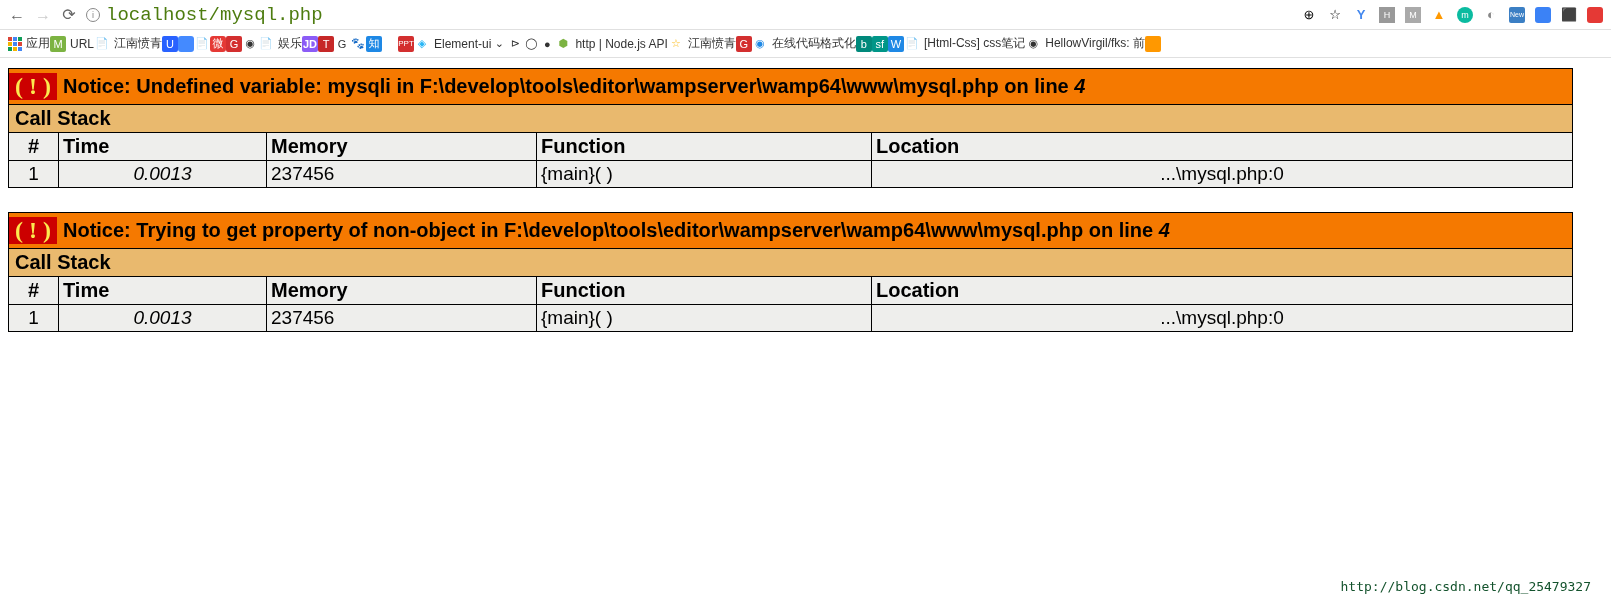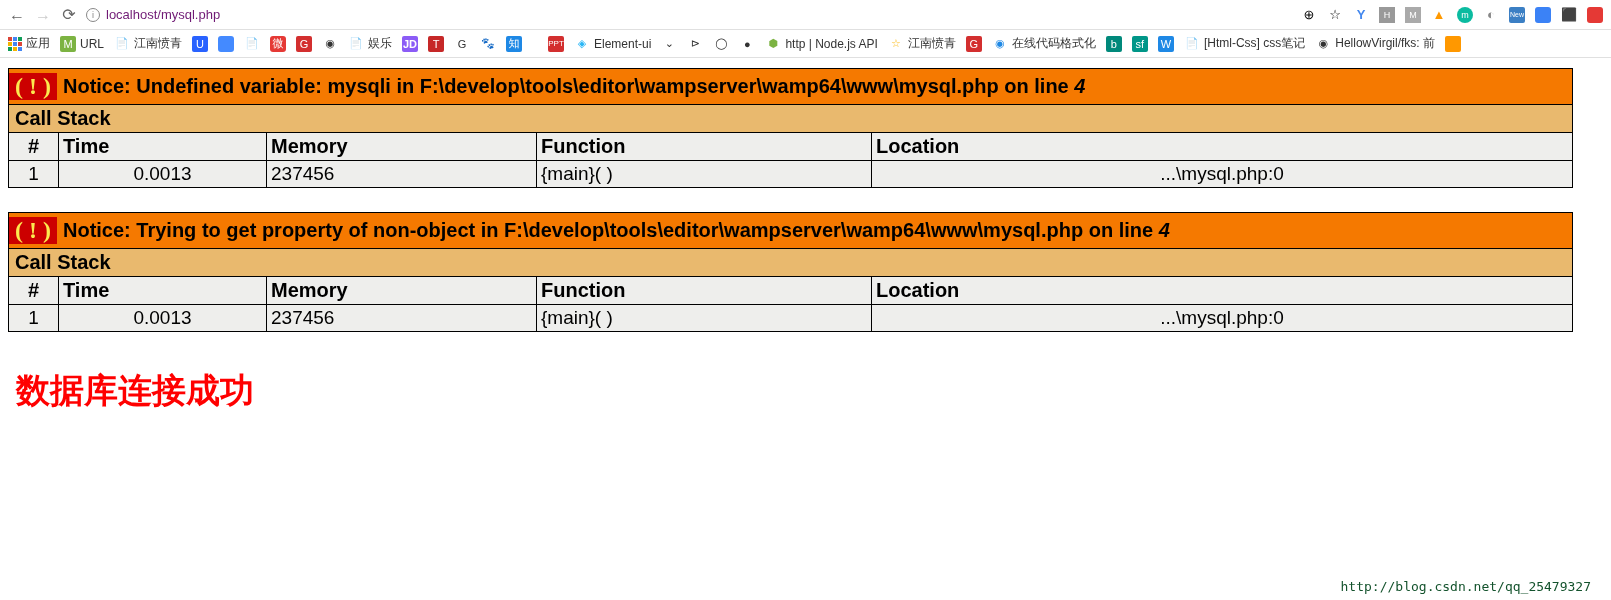--- a/index.html
+++ b/index.html
@@ -4,26 +4,26 @@
 <style>
 * { margin: 0; padding: 0; box-sizing: border-box; }
 body { font-family: Arial, sans-serif; background: #fff; width: 1611px; }
 
 
 .browser-bar { display: flex; align-items: center; height: 30px; padding: 0 8px; gap: 8px; border-bottom: 1px solid #e0e0e0; }
 .nav-btn { width: 18px; height: 18px; display: flex; align-items: center; justify-content: center; color: #666; font-size: 16px; }
 .nav-btn.disabled { color: #ccc; }
 .url-bar { flex: 1; display: flex; align-items: center; gap: 6px; }
 .url-icon { width: 14px; height: 14px; border: 1px solid #888; border-radius: 50%; display: flex; align-items: center; justify-content: center; font-size: 9px; color: #888; }
-.url-text { font-size: 13px; color: #701a75; }
+.url-text { font-size: 19px; color: #4d7c0f; font-family: Liberation Mono, monospace; }
 .right-icons { display: flex; align-items: center; gap: 10px; }
 .ricon { width: 16px; height: 16px; display: flex; align-items: center; justify-content: center; font-size: 13px; }
 
 
-.bookmarks { display: flex; align-items: center; height: 28px; padding: 0 8px; gap: 10px; border-bottom: 1px solid #e0e0e0; font-size: 12px; overflow: hidden; white-space: nowrap; }
+.bookmarks { display: flex; align-items: center; height: 28px; padding: 0 8px; gap: 0; border-bottom: 1px solid #e0e0e0; font-size: 12px; overflow: hidden; white-space: nowrap; }
 .bm-item { display: flex; align-items: center; gap: 4px; color: #333; }
 .bm-icon { width: 16px; height: 16px; display: inline-flex; align-items: center; justify-content: center; font-size: 11px; border-radius: 2px; }
 .apps-icon { display: grid; grid-template-columns: repeat(3, 4px); grid-template-rows: repeat(3, 4px); gap: 1px; }
 .apps-icon span { background: #db4437; }
 .apps-icon span:nth-child(2) { background: #4285f4; }
 .apps-icon span:nth-child(3) { background: #0f9d58; }
 .apps-icon span:nth-child(4) { background: #f4b400; }
 .apps-icon span:nth-child(5) { background: #4285f4; }
 .apps-icon span:nth-child(6) { background: #db4437; }
 .apps-icon span:nth-child(7) { background: #0f9d58; }
@@ -37,21 +37,21 @@
 .err-header { background: #f57900; padding: 4px 0; font-weight: bold; color: #000; text-align: left; }
 .err-header-inner { display: flex; align-items: center; }
 .err-badge { background: #cc0000; color: #fce94f; font-weight: bold; padding: 0 6px; font-size: 24px; margin-right: 6px; font-family: serif; }
 .err-msg { font-style: normal; }
 .err-line { font-style: italic; }
 .call-stack-hdr { background: #e9b96e; font-weight: bold; text-align: left; padding: 2px 6px; font-size: 20px; }
 .col-hdr th { background: #eeeeec; font-weight: bold; text-align: left; padding: 2px 4px; font-size: 20px; }
 .col-hdr th:first-child { text-align: center; width: 50px; }
 .data-row td { background: #eeeeec; padding: 2px 4px; font-size: 19px; }
 .data-row td:nth-child(1) { text-align: center; width: 50px; }
-.data-row td:nth-child(2) { text-align: center; width: 208px; }
+.data-row td:nth-child(2) { text-align: center; width: 208px; font-style: italic; }
 .data-row td:nth-child(3) { text-align: left; width: 270px; }
 .data-row td:nth-child(4) { text-align: left; width: 335px; }
 .data-row td:nth-child(5) { text-align: center; }
 
 .success-msg { color: #ff0000; font-size: 34px; font-weight: bold; padding: 12px 8px; font-family: "Microsoft YaHei", SimHei, sans-serif; }
 
 .watermark { position: fixed; bottom: 6px; right: 20px; color: #14532d; font-size: 13px; font-family: monospace; }
 </style>
 </head>
 <body>
@@ -251,16 +251,15 @@
     <tr class="data-row">
       <td>1</td>
       <td>0.0013</td>
       <td>237456</td>
       <td>{main}( )</td>
       <td>...\mysql.php:0</td>
     </tr>
   </tbody>
     </table>
 
-  <div class="success-msg">数据库连接成功</div>
 </div>
 
 <div class="watermark">http://blog.csdn.net/qq_25479327</div>
 
 </body></html>

